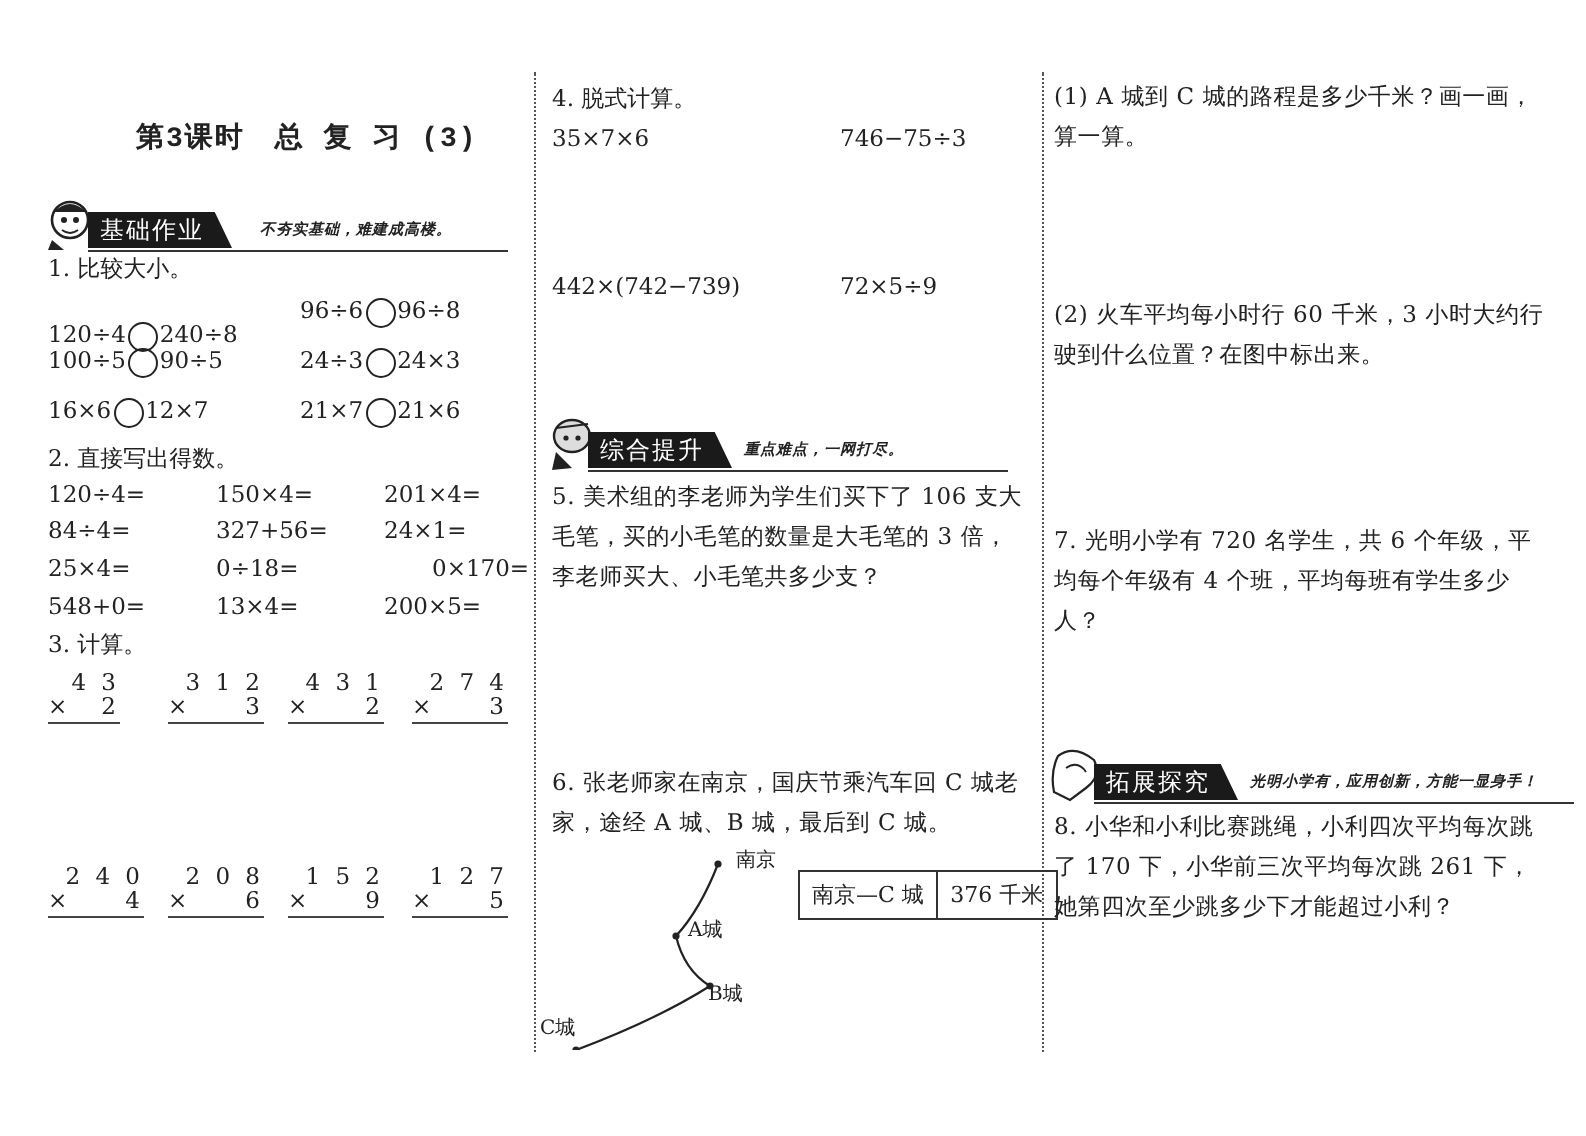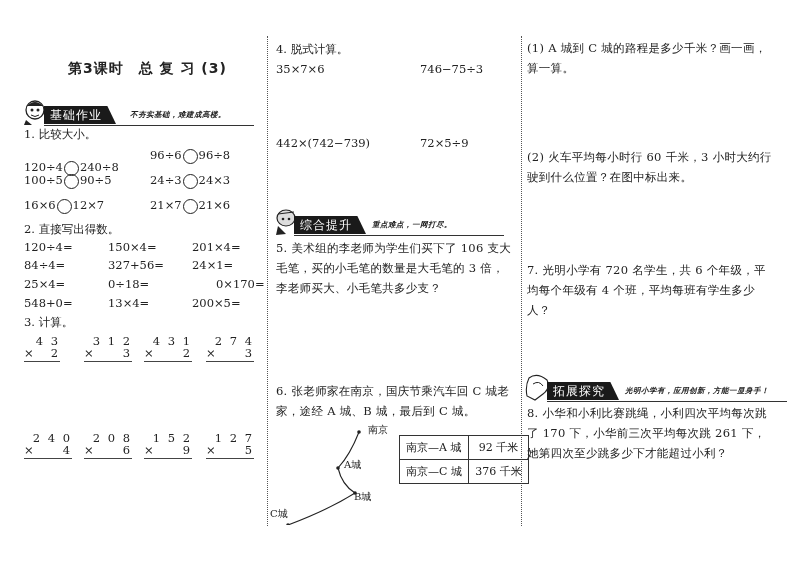--- a/index.html
+++ b/index.html
@@ -22,21 +22,21 @@
   .circle { display: inline-block; width: 15px; height: 15px; border: 1.3px solid #222; border-radius: 50%; vertical-align: middle; margin: 0 1px; }
   .para { position: absolute; font-size: 11.5px; line-height: 20px; white-space: normal; letter-spacing: 0.3px; }
   table.dist { position: absolute; border-collapse: collapse; border: 1.5px solid #333; font-size: 11px; }
   table.dist td { border: 1px solid #333; height: 24px; padding: 0 6px; white-space: nowrap; }
   table.dist td.val { text-align: center; width: 60px; }
   .map-label { position: absolute; font-size: 10px; white-space: nowrap; }
 </style>
 </head>
 <body>
 
-<div class="abs title" style="left:68px; top:60px;">第3课时　总 复 习 (3)</div>
+<div class="abs title" style="left:68px; top:60px;font-family:Liberation Mono, monospace;">第3课时　总 复 习 (3)</div>
 
 <div class="divider" style="left:267px; top:36px; height:490px;"></div>
 <div class="divider" style="left:521px; top:36px; height:490px;"></div>
 
 <div class="banner" style="left:22px; top:104px; width:232px;">
   <svg class="mascot" viewBox="0 0 30 28">
     <circle cx="13" cy="12" r="9" fill="#fff" stroke="#222" stroke-width="1.3"></circle>
     <path d="M5 8 Q13 0 21 8" fill="#222"></path>
     <circle cx="10" cy="12" r="1.5" fill="#222"></circle>
       <circle cx="16" cy="12" r="1.5" fill="#222"></circle>
@@ -152,24 +152,20 @@
   <circle cx="87" cy="68" r="1.8" fill="#222"></circle>
   <circle cx="20" cy="100" r="1.8" fill="#222"></circle>
 </svg>
 <div class="map-label" style="left:368px; top:423px;">南京</div>
 <div class="map-label" style="left:344px; top:458px;">A城</div>
 <div class="map-label" style="left:354px; top:490px;">B城</div>
 <div class="map-label" style="left:270px; top:507px;">C城</div>
 
 <table class="dist" style="left:399px; top:435px;">
   <tbody>
-      <tr>
-        <td>南京—A 城</td>
-        <td class="val">92 千米</td>
-      </tr>
   <tr>
         <td>南京—C 城</td>
         <td class="val">376 千米</td>
       </tr>
 </tbody>
   </table>
 
 <div class="para" style="left:527px; top:38px; width:250px;">(1) A 城到 C 城的路程是多少千米？画一画，算一算。</div>
 <div class="para" style="left:527px; top:147px; width:250px;">(2) 火车平均每小时行 60 千米，3 小时大约行驶到什么位置？在图中标出来。</div>
 <div class="para" style="left:527px; top:260px; width:250px;">7. 光明小学有 720 名学生，共 6 个年级，平均每个年级有 4 个班，平均每班有学生多少人？</div>

